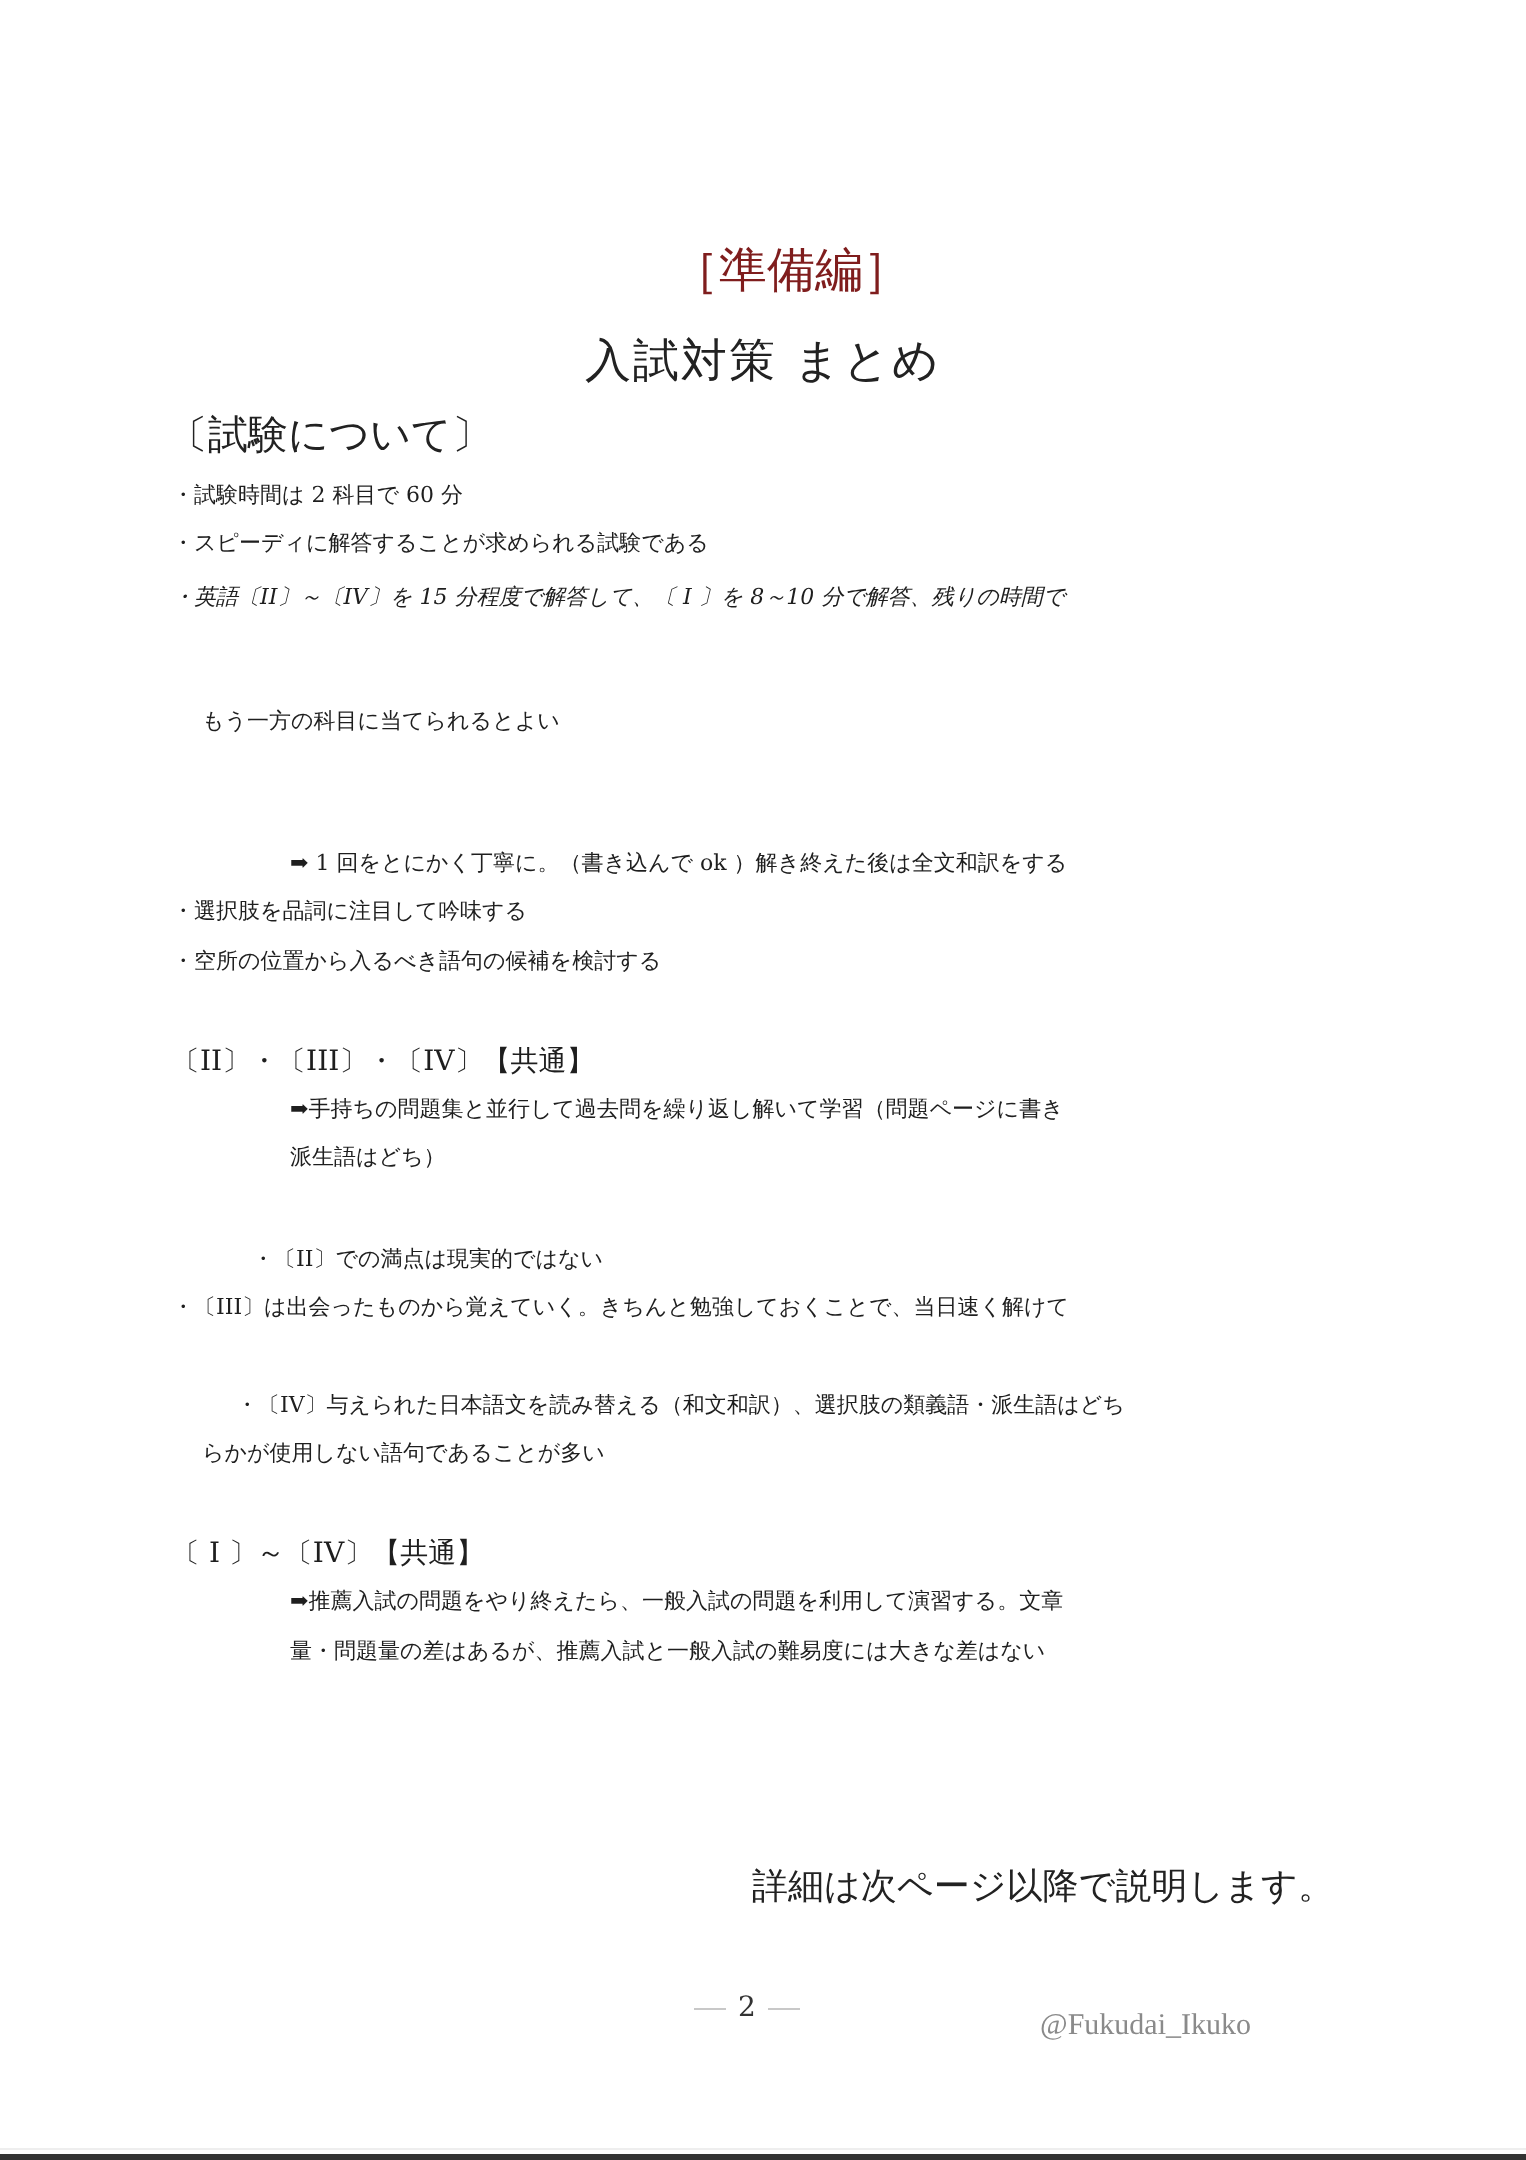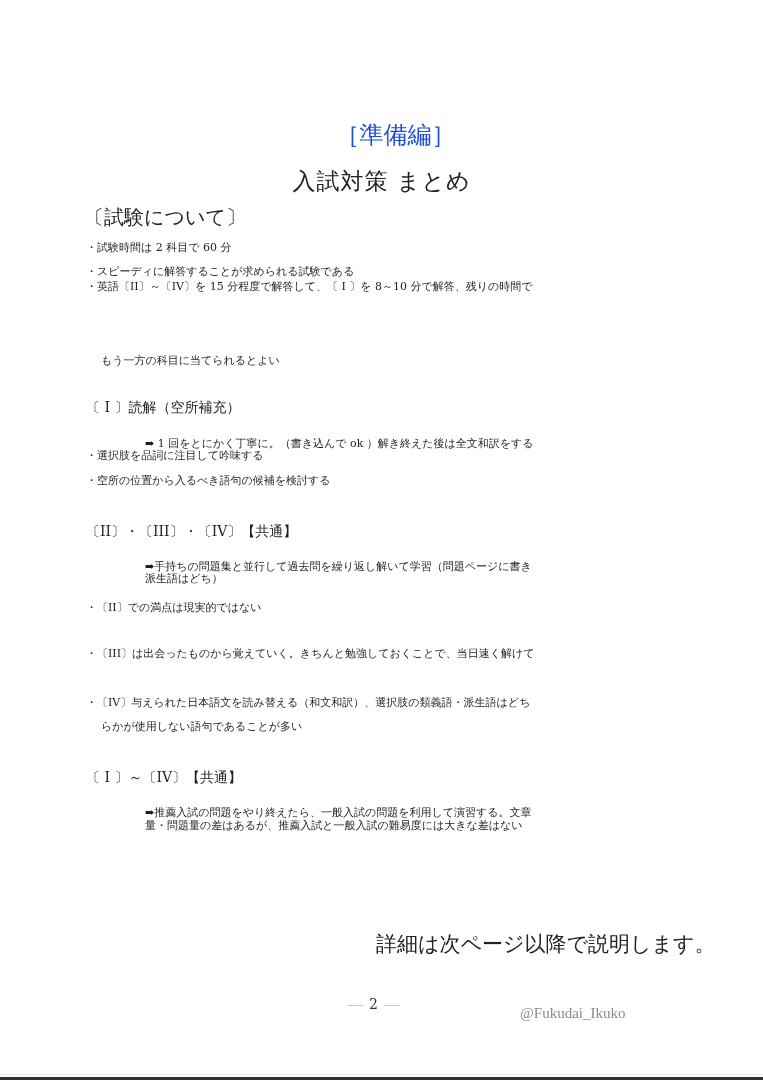--- a/index.html
+++ b/index.html
@@ -6,35 +6,35 @@
     html, body { width: 763px; height: 1080px; background: #ffffff; overflow: hidden; }
     body {
       position: relative;
       font-family: "DejaVu Serif", "Liberation Serif", serif;
       color: #1a1a1a;
     }
     .page { position: absolute; left: 0; top: 0; width: 763px; height: 1080px; background: #fff; }
     .abs { position: absolute; white-space: nowrap; }
     .title-bracket {
       left: 0; width: 763px; text-align: center;
-      top: 119px; font-size: 24px; line-height: 32px; color: #1d4ed8; padding-left: 28px;
+      top: 119px; font-size: 24px; line-height: 32px; color: #7f1d1d; padding-left: 28px;
     }
     .title-main {
       left: 0; width: 763px; text-align: center;
       top: 165px; font-size: 23px; line-height: 32px; color: #222;
       letter-spacing: 1px;
     }
     .section-heading { font-size: 20px; line-height: 28px; color: #222; left: 84px; }
     .line { font-size: 11px; line-height: 22px; color: #1e1e1e; }
     .bul { left: 86px; }
     .cont { left: 101px; }
-    .arrow-line { left: 145px; margin-top: 12px; }
+    .arrow-line { left: 145px; }
     .arrow-cont { left: 145px; }
     .sub-heading { left: 86px; font-size: 14px; line-height: 22px; }
-    .closing { left: 376px; top: 931px; font-size: 21px; line-height: 26px; color: #222; }
+    .closing { left: 376px; top: 931px; font-size: 18px; line-height: 26px; color: #222; }
     .page-number {
       left: 341px; top: 994px; font-size: 14px; line-height: 20px; color: #333;
     }
     .page-number .dash { color: #bbb; display: inline-block; width: 16px; height: 1px; background: #c8c8c8; vertical-align: middle; margin: 0 6px; }
     .watermark {
       left: 520px; top: 1003px; font-size: 15px; line-height: 20px; color: #8a8a8a;
       font-family: "Liberation Serif", serif;
     }
     .bottom-rule {
       position: absolute; left: 0; top: 1077px; width: 763px; height: 3px; background: #333;
@@ -47,36 +47,35 @@
 <body>
 
 <div class="page">
 
   <div class="abs title-bracket">［準備編］</div>
   <div class="abs title-main">入試対策 まとめ</div>
 
   <div class="abs section-heading" style="top:203px;">〔試験について〕</div>
   <div class="abs line bul" style="top:237px;">・試験時間は 2 科目で  60  分</div>
   <div class="abs line bul" style="top:261px;">・スピーディに解答することが求められる試験である</div>
-  <div class="abs line bul" style="top:276px;">・英語〔II〕～〔IV〕を 15 分程度で解答して、〔 I 〕を 8～10 分で解答、残りの時間で</div>
+  <div class="abs line bul" style="top:288px;font-style:italic;">・英語〔II〕～〔IV〕を 15 分程度で解答して、〔 I 〕を 8～10 分で解答、残りの時間で</div>
   <div class="abs line cont" style="top:310px;margin-top:40px;">もう一方の科目に当てられるとよい</div>
 
 
-  <div class="abs line sub-heading" style="top:396px;">〔 I 〕読解（空所補充）</div>
   <div class="abs line arrow-line" style="top:421px;">➡ 1 回をとにかく丁寧に。（書き込んで  ok  ）解き終えた後は全文和訳をする</div>
   <div class="abs line bul" style="top:445px;">・選択肢を品詞に注目して吟味する</div>
   <div class="abs line bul" style="top:470px;">・空所の位置から入るべき語句の候補を検討する</div>
 
   <div class="abs line sub-heading" style="top:520px;">〔II〕・〔III〕・〔IV〕【共通】</div>
   <div class="abs line arrow-line" style="top:544px;">➡手持ちの問題集と並行して過去問を繰り返し解いて学習（問題ページに書き</div>
   <div class="abs line arrow-cont" style="top:568px;">派生語はどち）</div>
 
-  <div class="abs line bul" style="top:597px;">・〔II〕での満点は現実的ではない</div>
+  <div class="abs line bul" style="top:619px;margin-left:40px;">・〔II〕での満点は現実的ではない</div>
   <div class="abs line bul" style="top:643px;">・〔III〕は出会ったものから覚えていく。きちんと勉強しておくことで、当日速く解けて</div>
-  <div class="abs line bul" style="top:692px;">・〔IV〕与えられた日本語文を読み替える（和文和訳）、選択肢の類義語・派生語はどち</div>
+  <div class="abs line bul" style="top:692px;margin-left:32px;">・〔IV〕与えられた日本語文を読み替える（和文和訳）、選択肢の類義語・派生語はどち</div>
   <div class="abs line cont" style="top:716px;">らかが使用しない語句であることが多い</div>
 
   <div class="abs line sub-heading" style="top:766px;">〔 I 〕～〔IV〕【共通】</div>
   <div class="abs line arrow-line" style="top:790px;">➡推薦入試の問題をやり終えたら、一般入試の問題を利用して演習する。文章</div>
   <div class="abs line arrow-cont" style="top:815px;">量・問題量の差はあるが、推薦入試と一般入試の難易度には大きな差はない</div>
 
   <div class="abs closing">詳細は次ページ以降で説明します。</div>
 
   <div class="abs page-number">
     <span class="dash"></span><span>2</span><span class="dash"></span>

